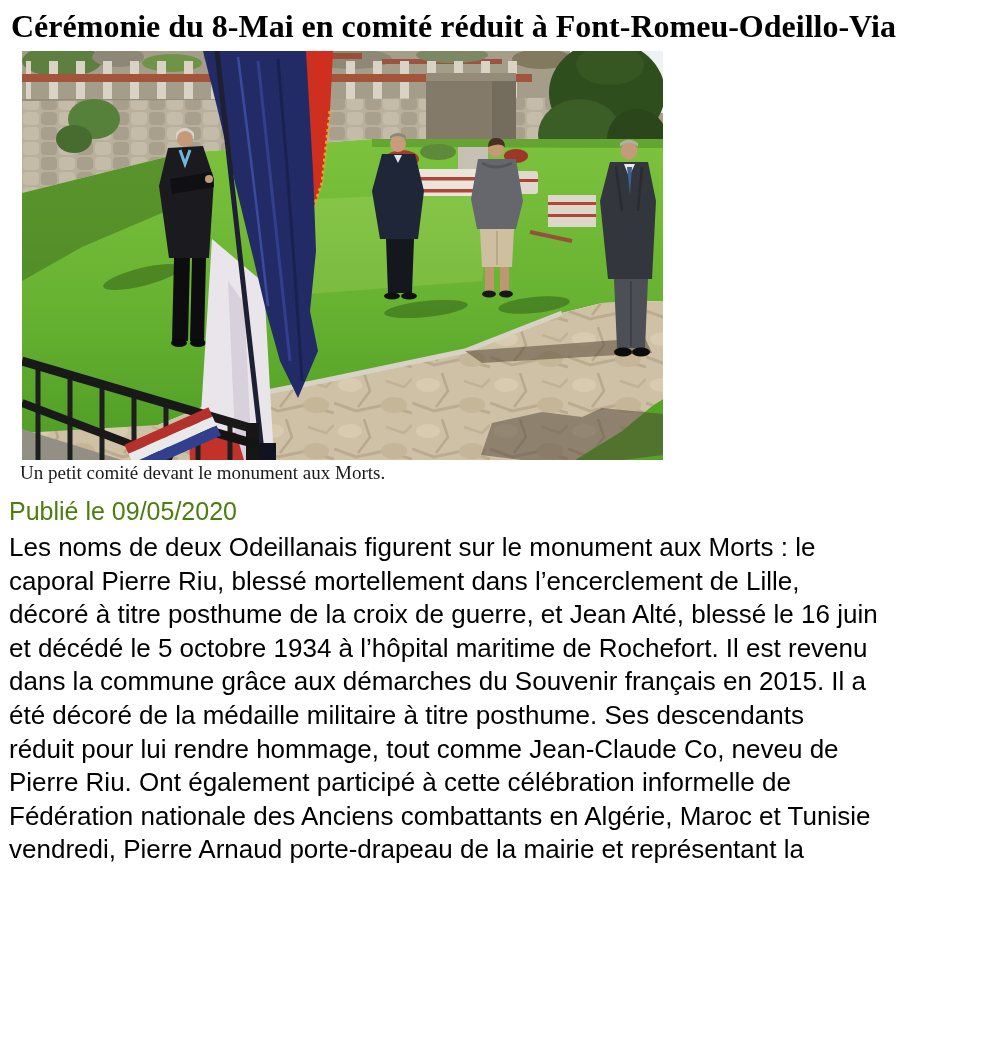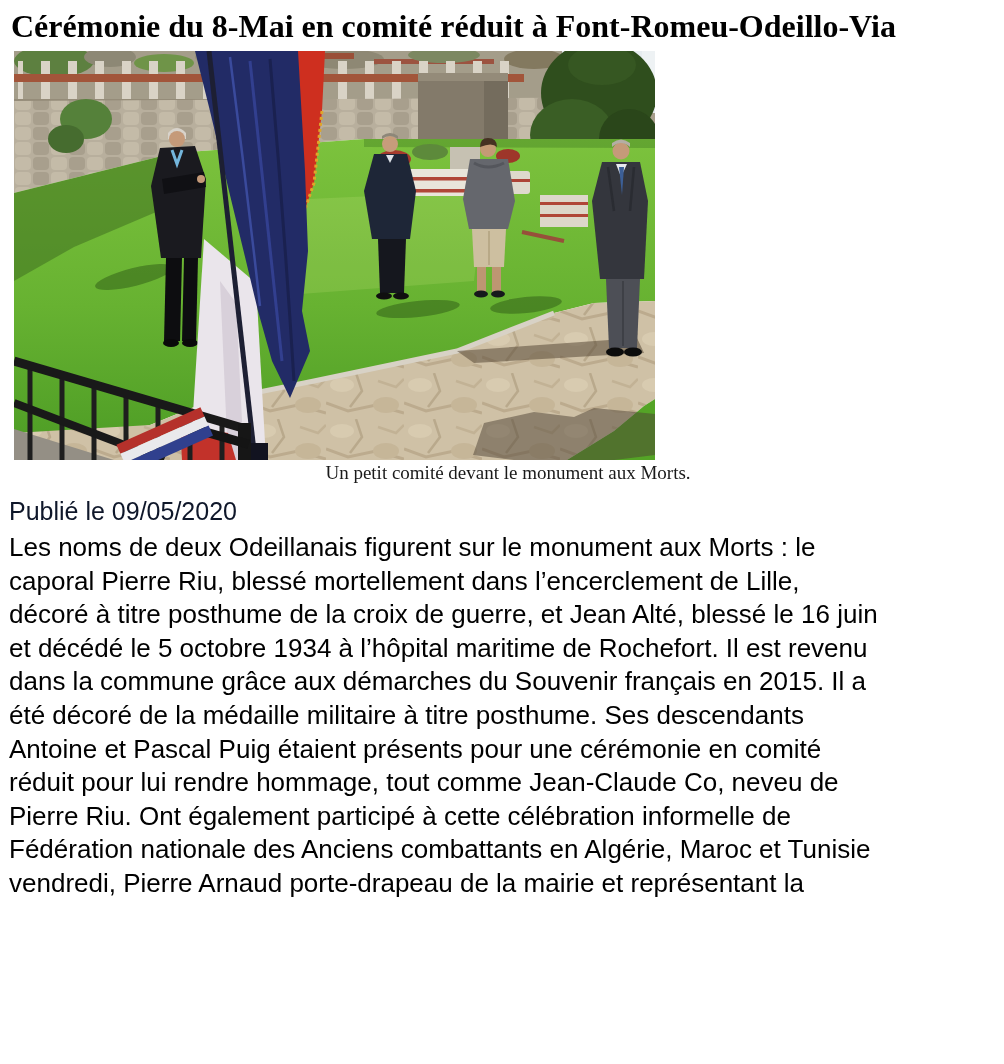--- a/index.html
+++ b/index.html
@@ -10,36 +10,36 @@
     font-family:"Liberation Serif",serif;
     font-weight:700;
     font-size:32px;
     line-height:45px;
     color:#000000;
     margin:2px 0 0 1px;
     width:958px;
     letter-spacing:0;
   }
 
-  figure.photo-figure{margin:2px 0 0 4px;padding:0;text-align:center;}
+  figure.photo-figure{margin:2px 0 0 12px;padding:0;}
   .photo-frame{width:641px;height:409px;overflow:hidden;display:block;}
   .photo-frame svg{display:block;}
 
   figcaption.caption{
     font-family:"Liberation Serif",serif;
     font-size:19px;
     line-height:22px;
     color:#1a1a1a;
     margin:2px 0 0 -2px;
   }
 
   .published{
     font-size:25px;
     line-height:29px;
-    color:#0f172a;
+    color:#4d7c0f;
     margin:13px 0 0 -1px;
   }
 
   .body-text{
     margin:5px 0 0 -1px;
     color:#000000;
     font-size:26px;
     width:990px;
   }
   .body-text .bline{
@@ -263,20 +263,19 @@
 
   <div class="published">Publié le 09/05/2020</div>
 
   <div class="body-text">
       <div class="bline">Les noms de deux Odeillanais figurent sur le monument aux Morts : le</div>
       <div class="bline">caporal Pierre Riu, blessé mortellement dans l’encerclement de Lille,</div>
       <div class="bline">décoré à titre posthume de la croix de guerre, et Jean Alté, blessé le 16 juin</div>
       <div class="bline">et décédé le 5 octobre 1934 à l’hôpital maritime de Rochefort. Il est revenu</div>
       <div class="bline">dans la commune grâce aux démarches du Souvenir français en 2015. Il a</div>
       <div class="bline">été décoré de la médaille militaire à titre posthume. Ses descendants</div>
-      <div class="bline">Antoine et Pascal Puig étaient présents pour une cérémonie en comité</div>
       <div class="bline">réduit pour lui rendre hommage, tout comme Jean-Claude Co, neveu de</div>
       <div class="bline">Pierre Riu. Ont également participé à cette célébration informelle de</div>
       <div class="bline">Fédération nationale des Anciens combattants en Algérie, Maroc et Tunisie</div>
       <div class="bline">vendredi, Pierre Arnaud porte-drapeau de la mairie et représentant la</div>
     </div>
 
 </div>
 
 </body></html>

